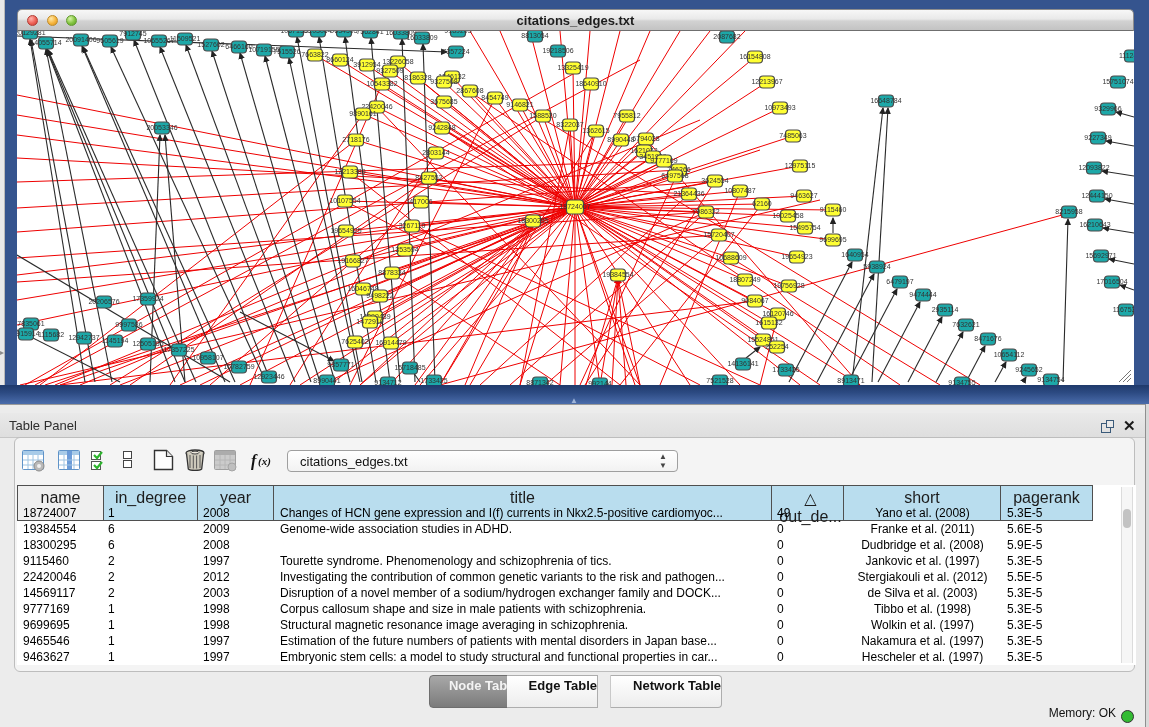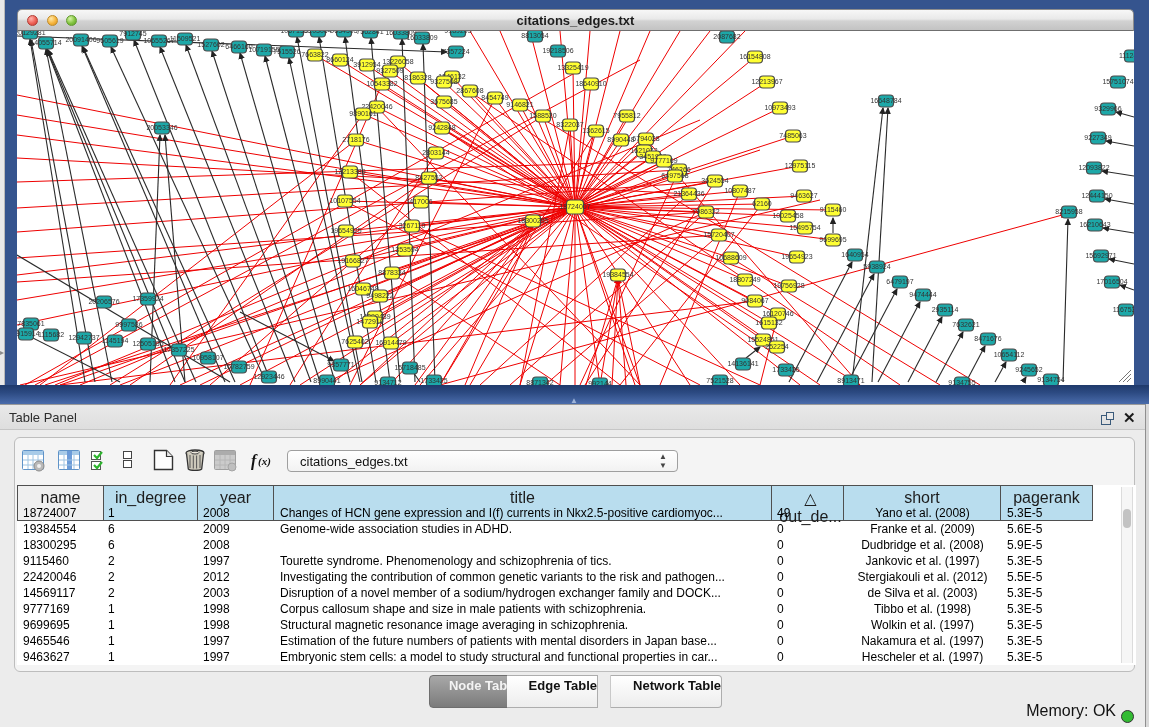--- a/index.html
+++ b/index.html
@@ -10,21 +10,21 @@
 #titlebar{position:absolute;left:17px;top:9px;width:1117px;height:22px;border-radius:5px 5px 0 0;background:linear-gradient(180deg,#f7f7f7 0%,#e9e9e9 45%,#d2d2d2 55%,#c3c3c3 100%);border:1px solid #8d8d8d;border-bottom:1px solid #6f6f6f}
 #titlebar .tl{position:absolute;top:5px;width:11px;height:11px;border-radius:50%}
 #titlebar .t1{left:9px;background:radial-gradient(circle at 35% 30%,#ffb3ad,#ee6156 55%,#c33c33);border:1px solid #b23c35}
 #titlebar .t2{left:29px;background:radial-gradient(circle at 35% 30%,#ffe9a8,#f6b43c 55%,#d08f22);border:1px solid #c08b28}
 #titlebar .t3{left:48px;background:radial-gradient(circle at 35% 30%,#d7f5a8,#82c33e 55%,#5c9c28);border:1px solid #61992f}
 #titlebar .wt{position:absolute;left:0;right:0;top:3px;text-align:center;font-size:13px;font-weight:bold;color:#1d1d1d}
 #canvas{position:absolute;left:17px;top:31px;width:1117px;height:354px;background:#ffffff}
 #notch{position:absolute;left:568px;top:397px;width:12px;height:7px;color:#9db3d8;font-size:8px;line-height:7px;text-align:center}
 
 #panel{position:absolute;left:0;top:404px;width:1149px;height:323px;background:#ececec;border-top:1px solid #9a9a9a}
-#phead{position:absolute;left:0;top:0;width:1149px;height:25px;background:linear-gradient(180deg,#e9e9e9,#dedede);border-bottom:1px solid #c6c6c6}
+#phead{position:absolute;left:0;top:8px;width:1149px;height:25px;background:linear-gradient(180deg,#e9e9e9,#dedede);border-bottom:1px solid #c6c6c6}
 #phead .pt{position:absolute;left:9px;top:5px;font-size:13px;color:#2e2e2e}
 #phead .fl{position:absolute;left:1101px;top:6px;width:13px;height:13px}
 #phead .cl{position:absolute;left:1123px;top:4px;font-size:15px;font-weight:bold;color:#1a1a1a}
 #pbox{position:absolute;left:14px;top:32px;width:1121px;height:235px;background:#f4f4f4;border:1px solid #bdbdbd;border-radius:6px}
 #toolbar{position:absolute;left:4px;top:11px;height:26px;width:1100px}
 #dropdown{position:absolute;left:268px;top:1px;width:391px;height:22px;background:linear-gradient(180deg,#ffffff,#f2f2f2);border:1px solid #9f9f9f;border-radius:4px;font-size:13px;color:#111;padding:3px 0 0 12px}
 #dropdown .arr{position:absolute;right:10px;top:1px;font-size:8px;color:#444;line-height:9px;text-align:center}
 
 #tbl{position:absolute;left:2px;top:47px;width:1119px;height:180px;background:#fff;overflow:hidden}
 #thead{position:absolute;left:0;top:0;width:1076px;height:20px}
@@ -47,21 +47,21 @@
 .c3{left:263px;width:490px}
 .c4{left:760px;width:66px}
 .c5{left:827px;width:157px;text-align:center}
 .c6{left:990px;width:86px}
 
 #tabs{position:absolute;left:429px;top:270px;height:20px;font-size:13px;font-weight:bold}
 #tabs .tab{position:absolute;top:0;height:33px;padding-top:2px;text-align:right}
 #tabs .ta{left:0;width:90px;background:linear-gradient(180deg,#a8a8a8,#7b7b7b);color:#f4f4f4;border:1px solid #6e6e6e;border-radius:4px 0 0 4px}
 #tabs .tb{left:78px;width:91px;background:linear-gradient(180deg,#ffffff,#ededed);color:#111;border:1px solid #adadad;border-left:none}
 #tabs .tc{left:181px;width:112px;background:linear-gradient(180deg,#ffffff,#ededed);color:#111;border:1px solid #adadad;border-left:1px solid #c9c9c9;border-radius:0 4px 4px 0}
-#status{position:absolute;right:33px;bottom:7px;font-size:16px;color:#111}
+#status{position:absolute;right:33px;bottom:7px;font-size:12px;color:#111}
 #mdot{position:absolute;right:15px;bottom:4px;width:13px;height:13px;border-radius:50%;background:#33bb33;border:1.5px solid #333}
 #rstrip{position:absolute;right:0px;top:404px;width:4px;height:323px;background:#d9d9d9;border-left:1px solid #8f8f8f}
 svg text{user-select:none}
 </style></head>
 <body>
 <div id="app">
   <div id="desk"></div>
   <div id="lstrip"></div>
     <div style="position:absolute;left:0px;top:348px;width:5px;height:9px;font-size:8px;color:#8a8a8a;line-height:9px">▸</div>
   <div id="titlebar">
@@ -674,21 +674,21 @@
               <div class="c4">49</div>
               <div class="c5">Yano et al. (2008)</div>
               <div class="c6">5.3E-5</div>
             </div>
             <div class="tr">
               <div class="c0">19384554</div>
               <div class="c1">6</div>
               <div class="c2">2009</div>
               <div class="c3">Genome-wide association studies in ADHD.</div>
               <div class="c4">0</div>
-              <div class="c5">Franke et al. (2009)</div>
+              <div class="c5">Franke et al. (2011)</div>
               <div class="c6">5.6E-5</div>
             </div>
             <div class="tr">
               <div class="c0">18300295</div>
               <div class="c1">6</div>
               <div class="c2">2008</div>
               <div class="c4">0</div>
               <div class="c5">Dudbridge et al. (2008)</div>
               <div class="c6">5.9E-5</div>
             </div>

